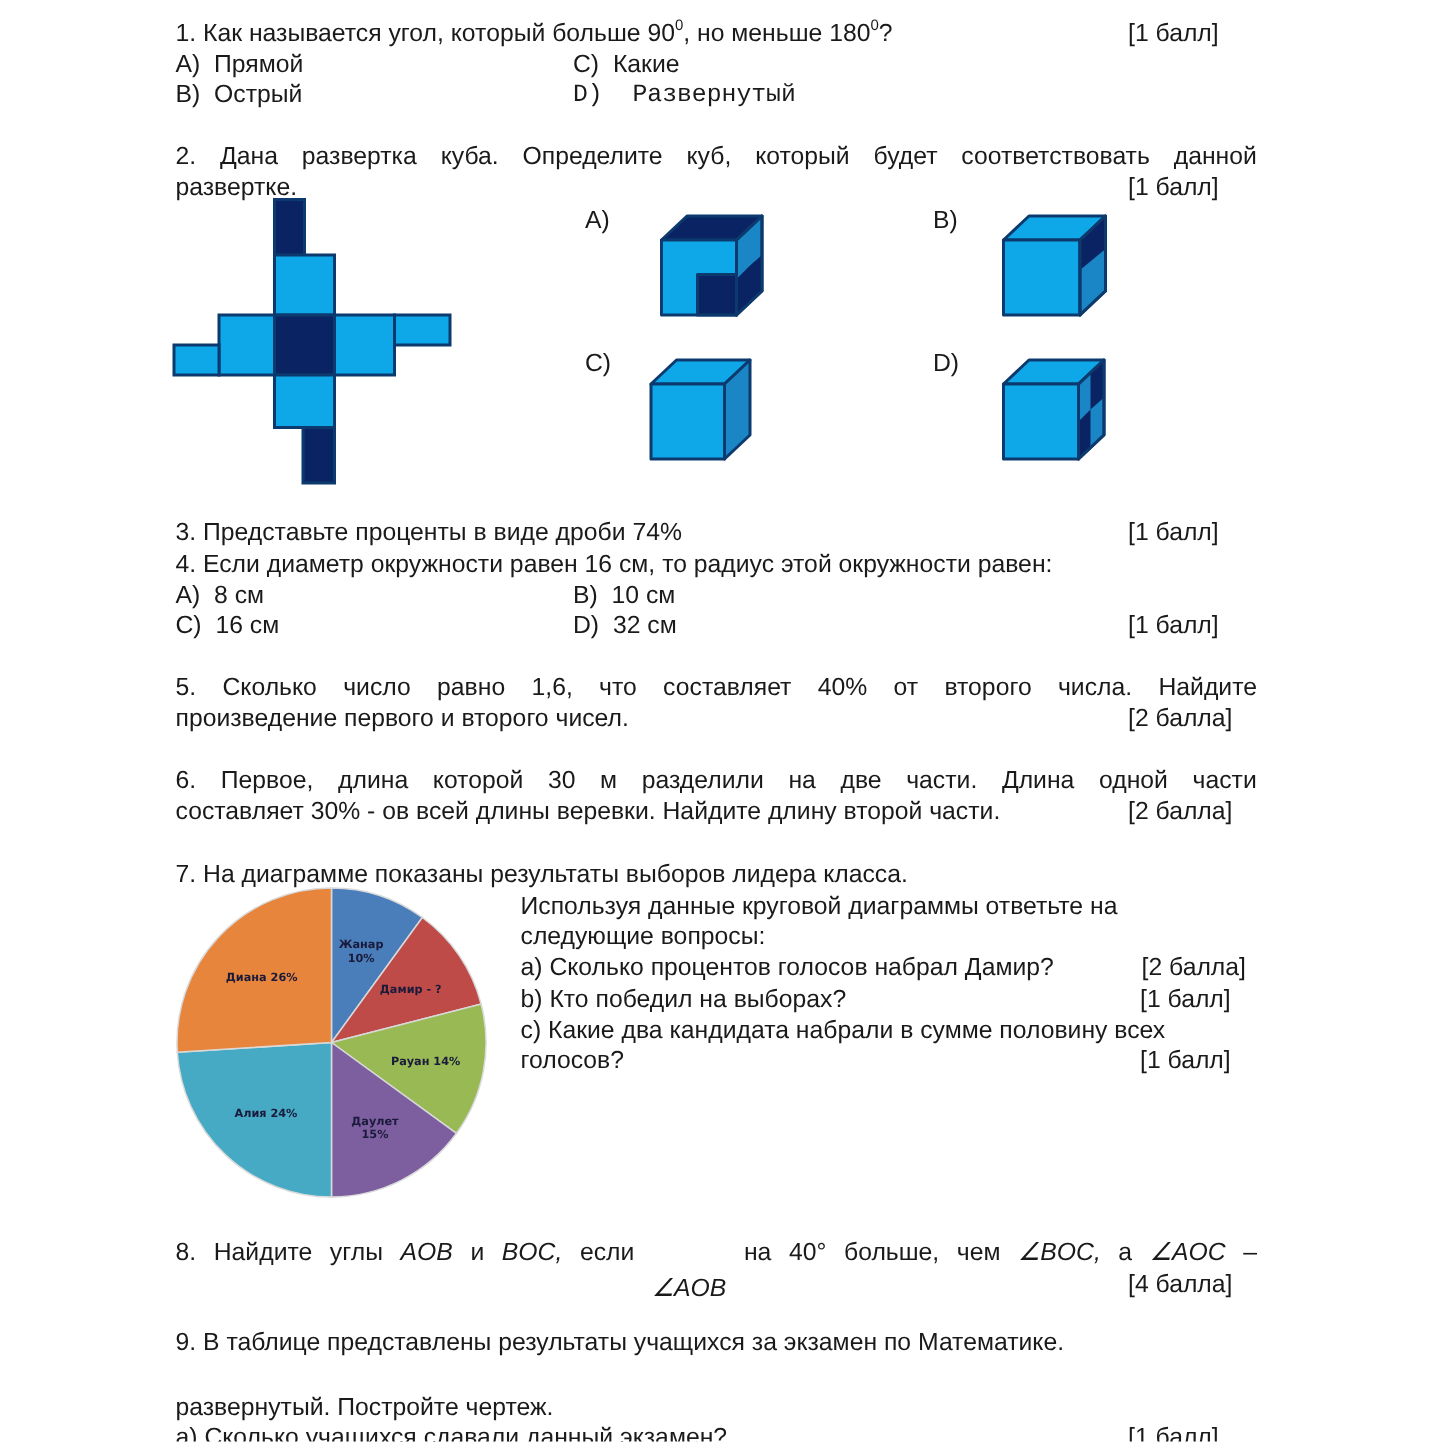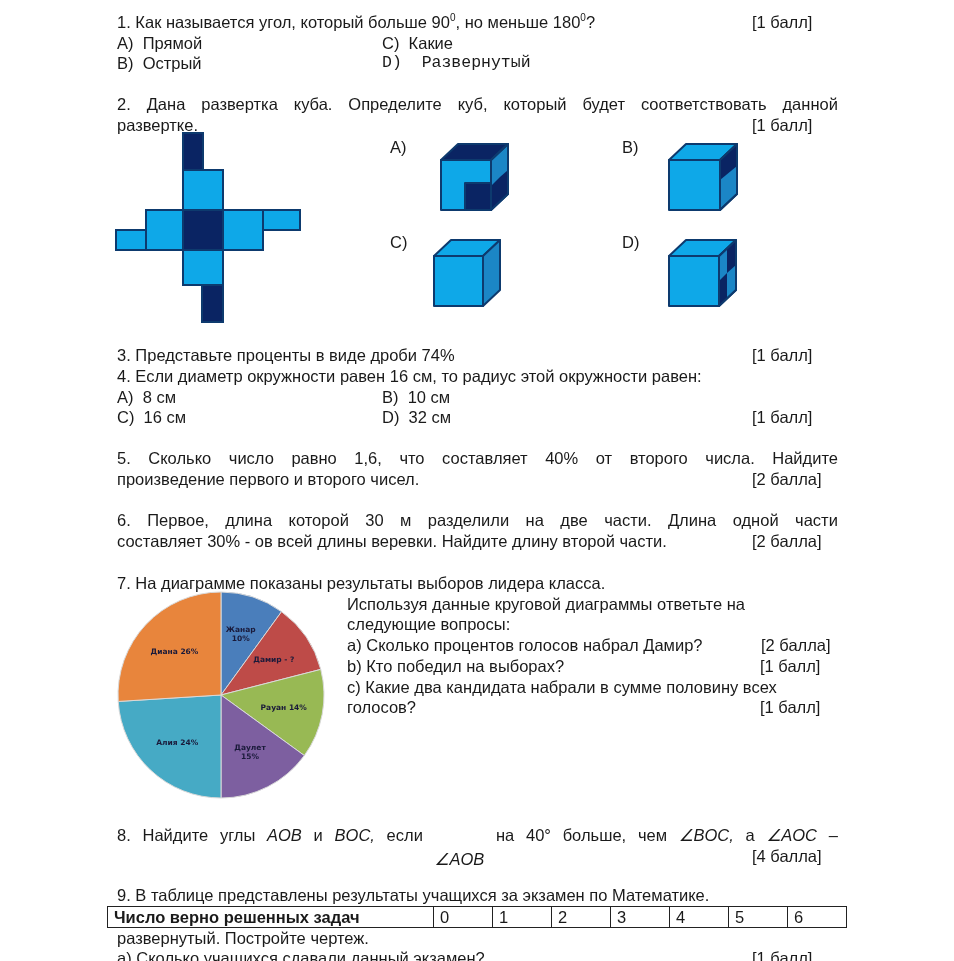--- a/index.html
+++ b/index.html
@@ -189,26 +189,16 @@
     <span>а</span>
     <span style="font-style: italic;">∠AOC</span>
     <span>–</span>
   </div>
 <div class="abs" style="left:117px;top:896px;margin-top:32px;">развернутый. Постройте чертеж.</div>
 <div class="score" style="left:752px;top:846px;">[4 балла]</div>
 
 <div class="abs" style="left:117px;top:885px;">9. В таблице представлены результаты учащихся за экзамен по Математике.</div>
 <table class="res">
   <tbody>
-      <tr>
-    <td class="hd">Число верно решенных задач</td>
-    <td class="v">0</td>
-    <td class="v">1</td>
-    <td class="v">2</td>
-    <td class="v">3</td>
-    <td class="v">4</td>
-    <td class="v">5</td>
-    <td class="v">6</td>
-  </tr>
 </tbody>
   </table>
 <div class="abs" style="left:117px;top:948px;">а) Сколько учащихся сдавали данный экзамен?</div>
 <div class="score" style="left:752px;top:948px;">[1 балл]</div>
 
 </body></html>

